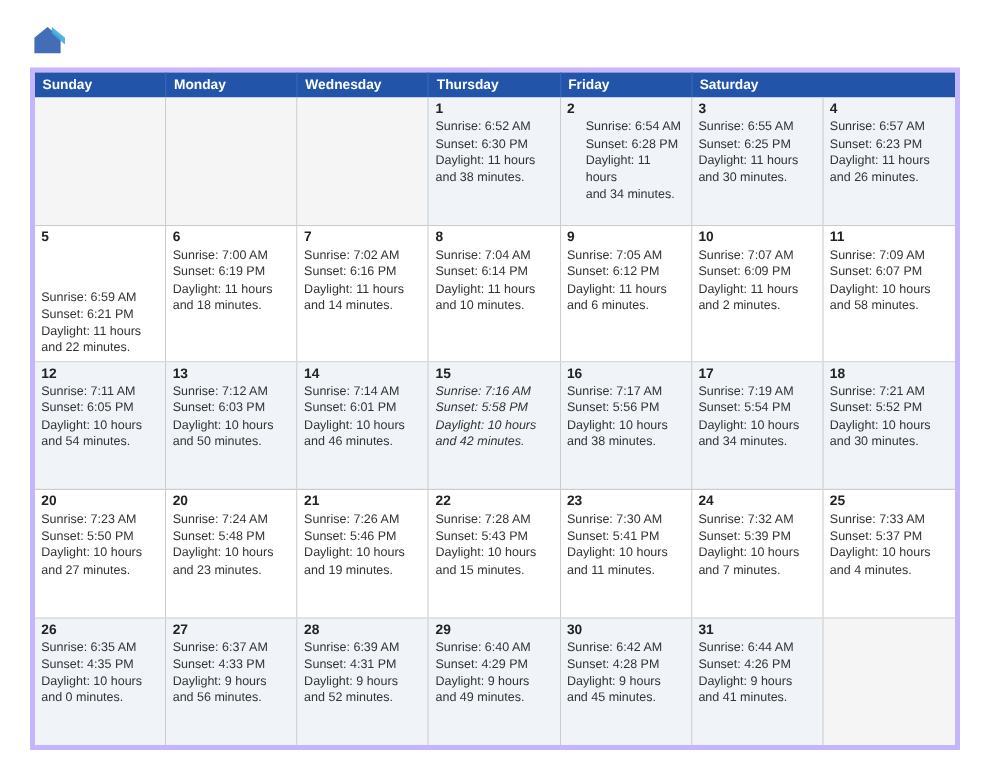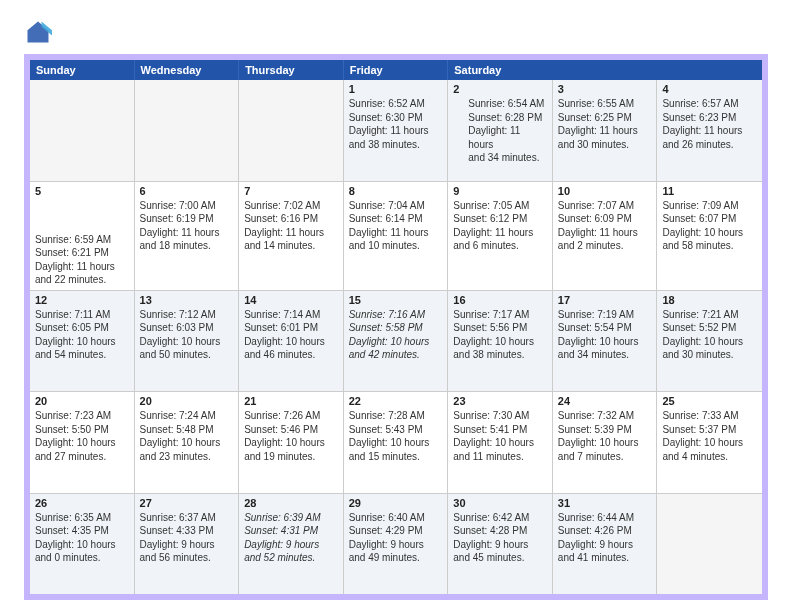--- a/index.html
+++ b/index.html
@@ -57,21 +57,21 @@
       line-height: 1.1;
     }
     .subtitle {
       font-size: 14px;
       color: #444;
     }
     .calendar {
       flex: 1;
       display: flex;
       flex-direction: column;
-      border: 6px solid #c4b5fd;
+      border: 4px solid #c4b5fd;
     }
     .cal-header {
       display: grid;
       grid-template-columns: repeat(7, 1fr);
       background: #2255aa;
     }
     .cal-header-cell {
       color: #fff;
       font-size: 11px;
       font-weight: bold;
@@ -134,20 +134,21 @@
     </div>
     <div class="title-block">
       <div class="month-title"></div>
       <div class="subtitle"></div>
     </div>
   </div>
 
   <div class="calendar">
     <div class="cal-header">
     <div class="cal-header-cell">Sunday</div>
+        <div class="cal-header-cell">Monday</div>
         <div class="cal-header-cell">Wednesday</div>
         <div class="cal-header-cell">Thursday</div>
         <div class="cal-header-cell">Friday</div>
         <div class="cal-header-cell">Saturday</div>
       </div>
     <div class="cal-body">
     <div class="cal-row">
           <div class="cal-cell empty"></div>
           <div class="cal-cell empty"></div>
           <div class="cal-cell empty"></div>
@@ -343,21 +344,21 @@
           </div>
           <div class="cal-cell alt-row">
             <span class="day-num">27</span>
             <div class="cell-text" style="white-space: pre-line;">Sunrise: 6:37 AM
 Sunset: 4:33 PM
 Daylight: 9 hours
 and 56 minutes.</div>
           </div>
           <div class="cal-cell alt-row">
             <span class="day-num">28</span>
-            <div class="cell-text" style="white-space: pre-line; font-style: italic;">Sunrise: 6:39 AM
+            <div class="cell-text" style="white-space: pre-line;">Sunrise: 6:39 AM
 Sunset: 4:31 PM
 Daylight: 9 hours
 and 52 minutes.</div>
           </div>
           <div class="cal-cell alt-row">
             <span class="day-num">29</span>
             <div class="cell-text" style="white-space: pre-line;">Sunrise: 6:40 AM
 Sunset: 4:29 PM
 Daylight: 9 hours
 and 49 minutes.</div>

